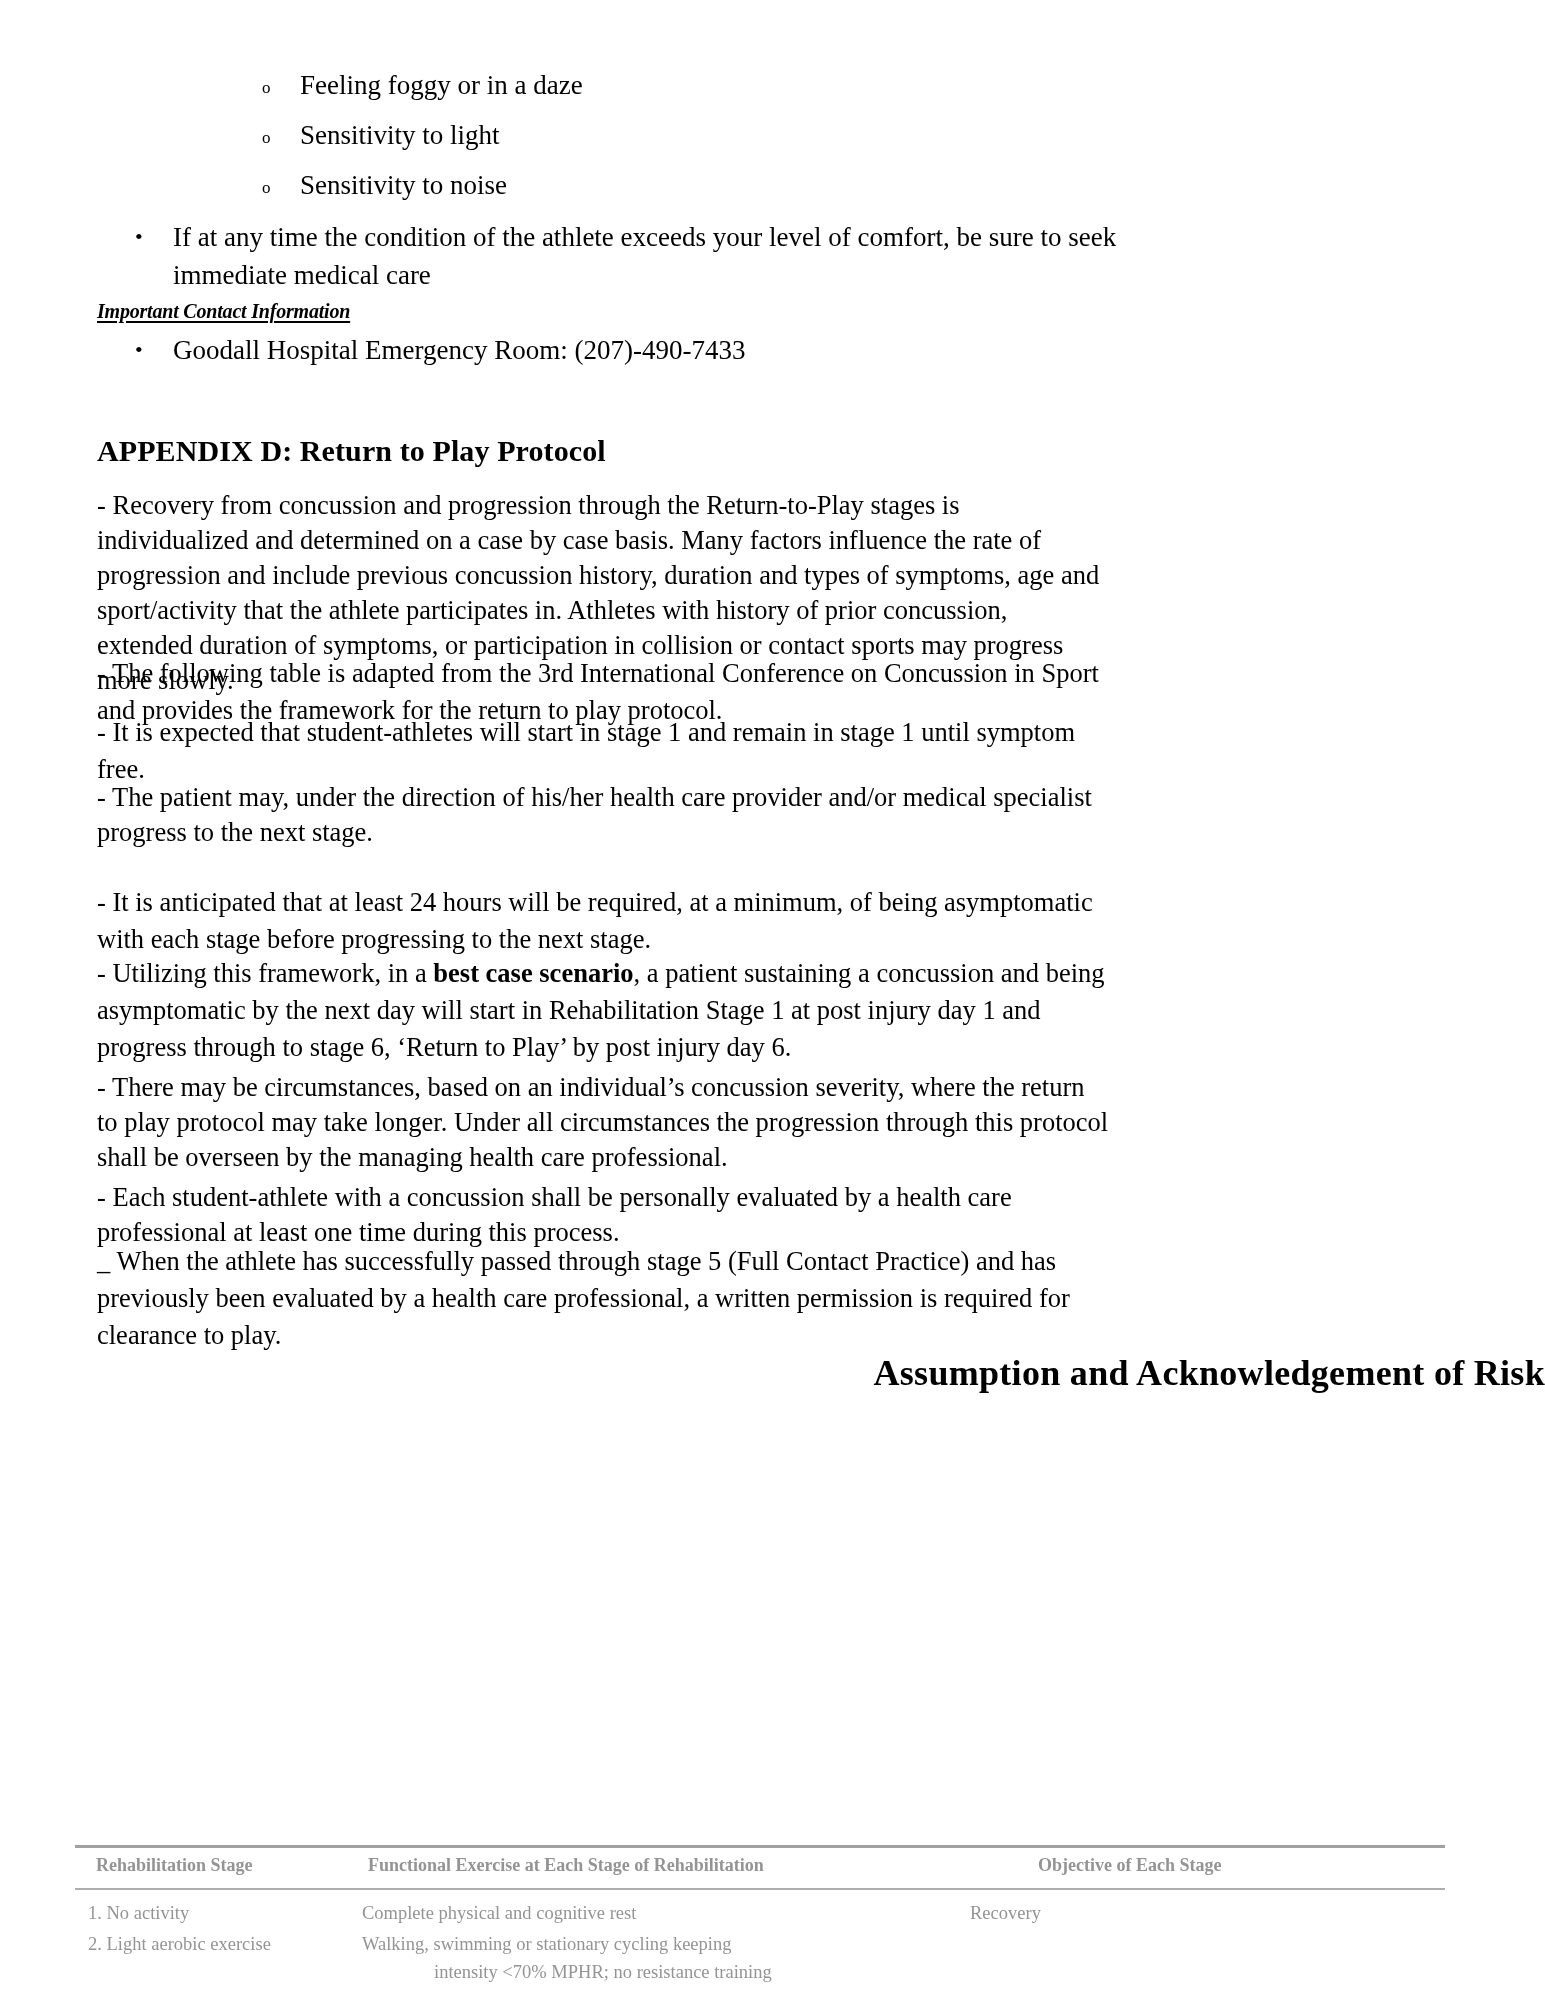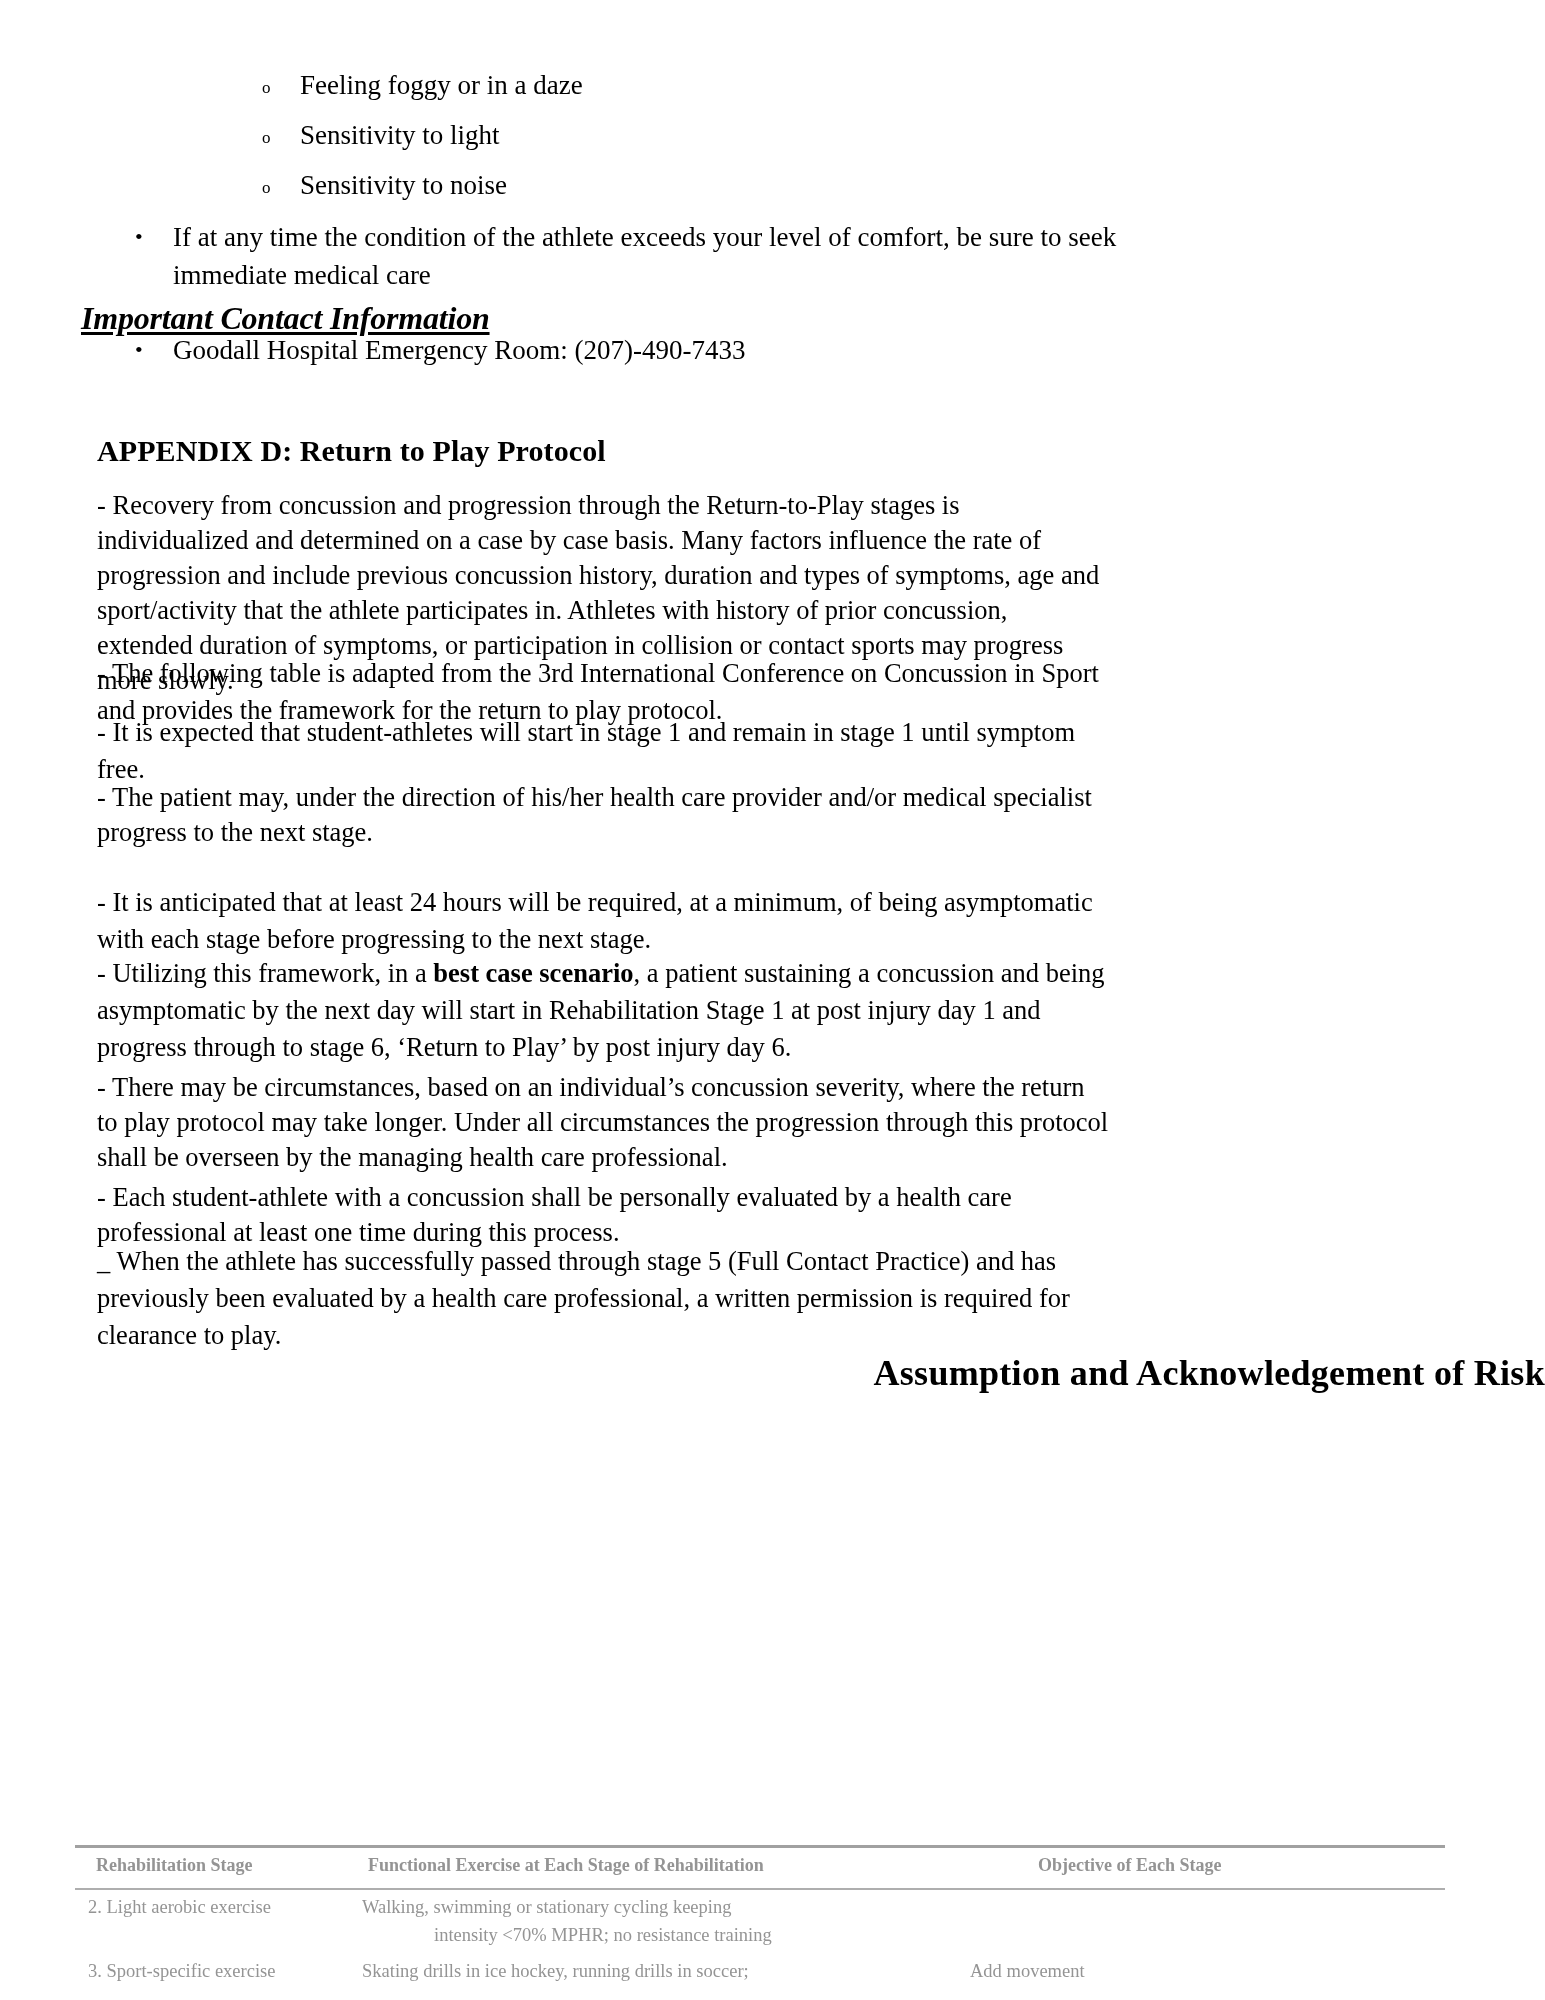--- a/index.html
+++ b/index.html
@@ -58,23 +58,23 @@
     line-height: 38px;
   }
   .bullet-block .bullet-text {
     display: block;
     margin-left: 38px;
   }
 
   
   .contact-heading {
     position: absolute;
-    left: 81px;
+    left: 97px;
     top: 300px;
-    font-size: 32px;
+    font-size: 20px;
     font-weight: bold;
     font-style: italic;
     text-decoration: underline;
     text-underline-offset: 3px;
     letter-spacing: -0.2px;
     text-align: right;
   }
 
   
   .appendix-heading {
@@ -208,20 +208,25 @@
 
   <div class="rtp-table">
     <div class="rtp-rule-top"></div>
     <div class="rtp-head-row">
       <div class="col-1">Rehabilitation Stage</div>
       <div class="col-2">Functional Exercise at Each Stage of Rehabilitation</div>
       <div class="col-3">Objective of Each Stage</div>
     </div>
     <div class="rtp-rule-mid"></div>
 
+    <div class="rtp-row" style="padding-top:9px;">
+      <div class="col-1">1. No activity</div>
+      <div class="col-2">Complete physical and cognitive rest</div>
+      <div class="col-3">Recovery</div>
+    </div>
 
     <div class="rtp-row">
       <div class="col-1">2. Light aerobic exercise</div>
       <div class="col-2">
         <span>Walking, swimming or stationary cycling keeping</span>
         <span class="rtp-sub">intensity &lt;70% MPHR; no resistance training</span>
       </div>
     </div>
 
     <div class="rtp-row" style="padding-top:8px;">

